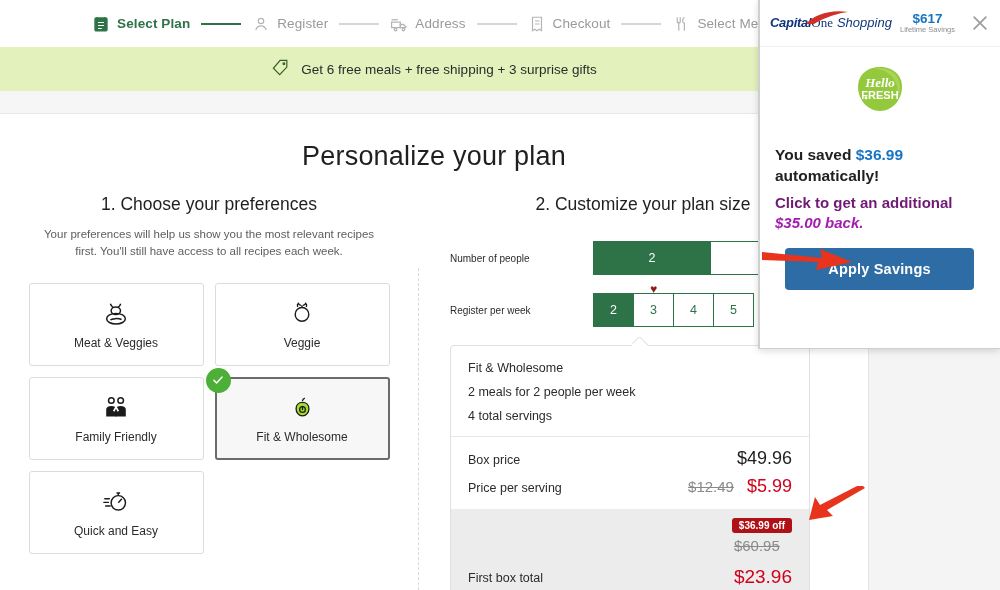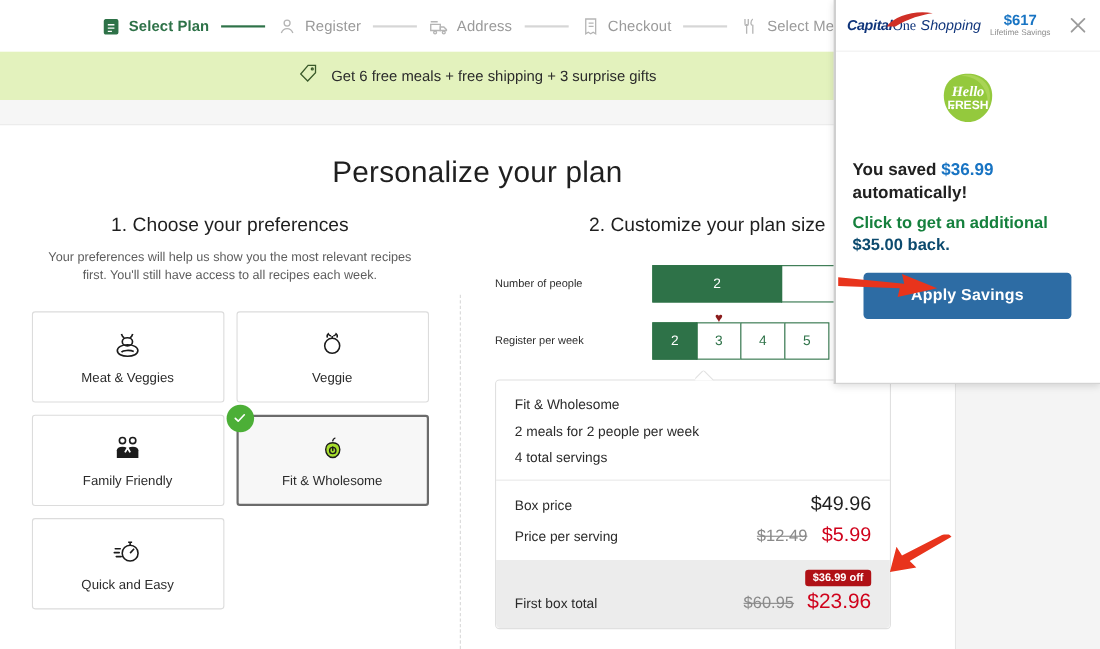--- a/index.html
+++ b/index.html
@@ -133,21 +133,21 @@
   .pp-bot {
     background: #ececec; padding: 9px 17px 12px; display: flex;
     align-items: flex-end; justify-content: space-between; border-radius: 0 0 4px 4px;
   }
   .pp-bot-key { font-size: 12.5px; color: #2b2b2b; padding-bottom: 3px; }
   .pp-bot-right { display: flex; flex-direction: column; align-items: flex-end; }
   .off-badge {
     background: #b01116; color: #fff; font-size: 10px; font-weight: bold;
     padding: 2px 7px; border-radius: 3px; margin-bottom: 4px;
   }
-  .pp-bot-vals { display: flex; align-items: baseline; gap: 12px; }
+  .pp-bot-vals { display: flex; align-items: baseline; gap: 12px; flex-direction: column; }
   .pp-bot-strike { font-size: 15px; color: #8a8a8a; text-decoration: line-through; }
   .pp-bot-now { font-size: 19px; color: #d0021b; }
 
   
   .cpop {
     position: absolute; right: 0; top: 0; width: 242px; height: 349px;
     background: #fff; border: 1px solid #cfcfcf; border-top: none; border-right: none;
     box-shadow: 0 2px 7px rgba(0,0,0,.14); z-index: 50;
   }
   .cpop-head {
@@ -163,22 +163,22 @@
   .c1-savings { margin-left: auto; text-align: center; line-height: 1.05; }
   .c1-amount { font-size: 13.5px; font-weight: bold; color: #1874c3; }
   .c1-amount-cap { font-size: 7.5px; color: #8d8d8d; }
   .c1-close { margin-left: 9px; width: 20px; height: 20px; cursor: pointer; }
 
   .cpop-body { padding: 14px 16px 0; text-align: left; }
   .hf-logo-wrap { display: flex; justify-content: center; margin-top: 4px; }
   .hf-msg { margin-top: 32px; }
   .hf-l1 { font-size: 15.5px; color: #212121; font-weight: bold; line-height: 1.35; }
   .hf-blue { color: #1874c3; }
-  .hf-l2 { font-size: 15px; color: #15803d; font-weight: bold; margin-top: 6px; line-height: 1.3; }
-  .hf-l3 { font-size: 15px; color: #0c4a6e; font-weight: bold; margin-top: 2px; }
+  .hf-l2 { font-size: 15px; color: #701a75; font-weight: bold; margin-top: 6px; line-height: 1.3; }
+  .hf-l3 { font-size: 15px; color: #a21caf; font-weight: bold; margin-top: 2px; font-style: italic; }
   .apply-btn {
     margin: 17px 10px 0; height: 42px; background: #2d6ca4; border-radius: 4px;
     color: #fff; font-size: 14.5px; font-weight: bold; letter-spacing: .2px;
     display: flex; align-items: center; justify-content: center; cursor: pointer;
   }
 
   
   .ann { position: absolute; z-index: 60; pointer-events: none; }
   .ann-a { left: 760px; top: 240px; }
   .ann-b { left: 805px; top: 486px; }

